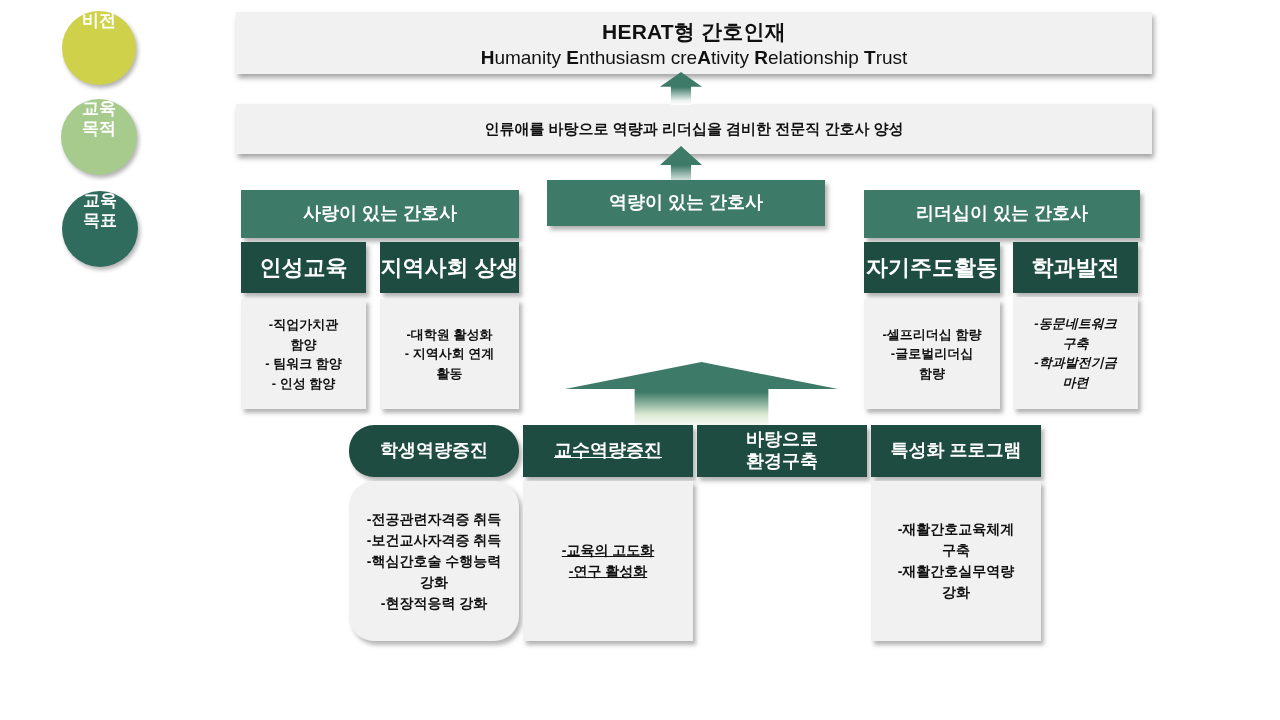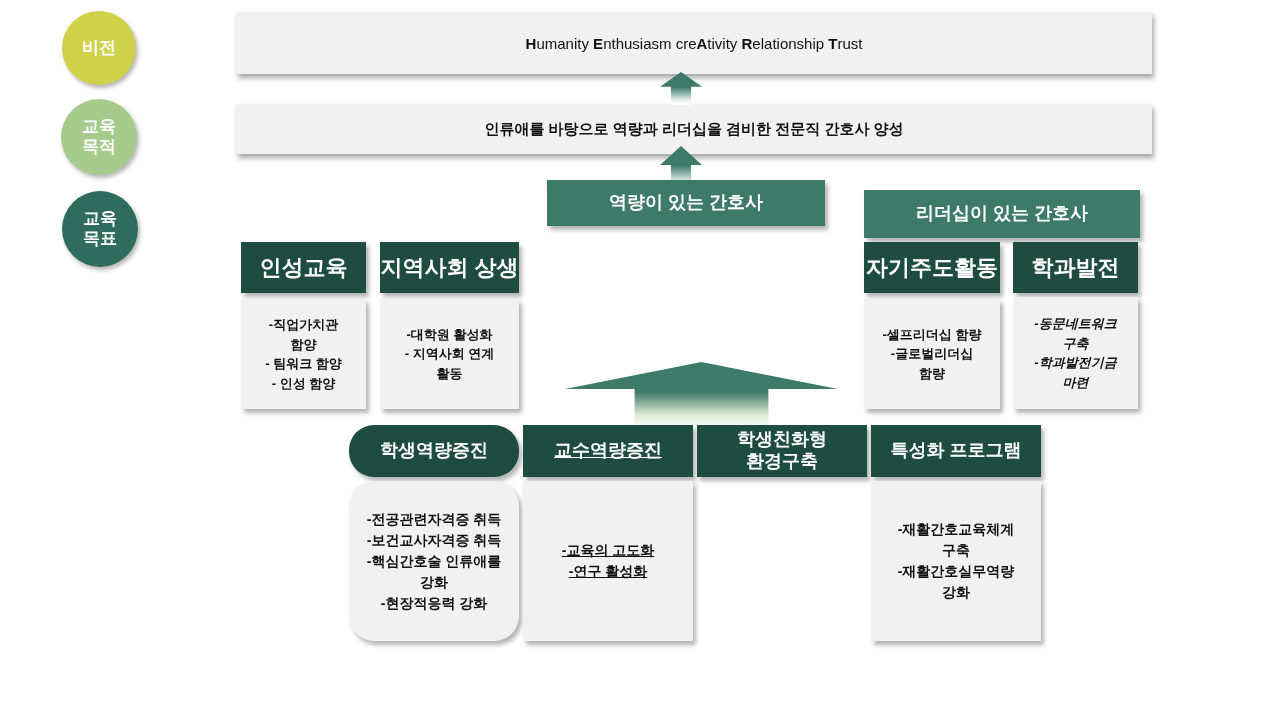--- a/index.html
+++ b/index.html
@@ -3,38 +3,38 @@
 <meta charset="utf-8">
 <style>
   html,body{margin:0;padding:0;background:#ffffff;}
   .stage{
     position:relative;width:1280px;height:720px;background:#ffffff;overflow:hidden;
     font-family:"Liberation Sans","DejaVu Sans",sans-serif;color:#111;
   }
   
   .circle{
     position:absolute;border-radius:50%;display:flex;flex-direction:column;
-    align-items:center;justify-content:center;color:#fff;font-weight:bold;
+    align-items:center;justify-content:flex-start;color:#fff;font-weight:bold;
     font-size:17px;line-height:1.2;text-align:center;
     box-shadow:2px 3px 4px rgba(0,0,0,0.30);
   }
   .circle-vision{left:62px;top:11px;width:74px;height:74px;background:var(--circle_vision);}
   .circle-purpose{left:61px;top:99px;width:76px;height:76px;background:var(--circle_purpose);}
   .circle-goal{left:62px;top:191px;width:76px;height:76px;background:var(--circle_goal);}
 
   
   .banner{
     position:absolute;left:236px;width:916px;background:var(--panel_bg);
     box-shadow:2px 4px 5px rgba(95,95,95,0.55);
     display:flex;flex-direction:column;align-items:center;justify-content:center;
     text-align:center;z-index:1;
   }
   .banner-vision{top:12px;height:62px;}
   .banner-title{font-size:21px;font-weight:bold;letter-spacing:.2px;}
-  .banner-subtitle{font-size:15px;font-weight:normal;margin-top:1px;}
+  .banner-subtitle{font-size:19px;font-weight:normal;margin-top:1px;}
   .banner-subtitle .seg-b{font-weight:bold;}
   .banner-purpose{top:104px;height:50px;font-size:15px;font-weight:bold;}
 
   
   .up-arrow{
     position:absolute;z-index:2;
     background:linear-gradient(to bottom,var(--teal_mid) 0%,var(--teal_mid) 46%,#e9f1ee 86%,#ffffff 100%);
     clip-path:polygon(50% 0%,100% 45%,74% 45%,74% 100%,26% 100%,26% 45%,0% 45%);
   }
   .arrow-1{left:660px;top:72px;width:42px;height:33px;}
@@ -92,32 +92,34 @@
   <div class="circle circle-purpose">
       <div>교육</div>
       <div>목적</div>
     </div>
   <div class="circle circle-goal">
       <div>교육</div>
       <div>목표</div>
     </div>
 
   <div class="banner banner-vision">
+    <div class="banner-title">HERAT형 간호인재</div>
     <div class="banner-subtitle"><span class="seg-b">H</span><span>umanity </span><span class="seg-b">E</span><span>nthusiasm cre</span><span class="seg-b">A</span><span>tivity </span><span class="seg-b">R</span><span>elationship </span><span class="seg-b">T</span><span>rust</span></div>
   </div>
 
   <div class="banner banner-purpose">
     <div>인류애를 바탕으로 역량과 리더십을 겸비한 전문직 간호사 양성</div>
   </div>
 
   <div class="up-arrow arrow-1"></div>
   <div class="up-arrow arrow-2"></div>
 
   <div class="arrow-big"></div>
 
+  <div class="hdr shadowed g1-hdr">사랑이 있는 간호사</div>
   <div class="subhdr shadowed s1a">인성교육</div>
   <div class="subhdr shadowed s1b">지역사회 상생</div>
   <div class="detail shadowed d1a">
       <div>-직업가치관</div>
       <div>함양</div>
       <div>- 팀워크 함양</div>
       <div>- 인성 함양</div>
     </div>
   <div class="detail shadowed d1b">
       <div>-대학원 활성화</div>
@@ -142,31 +144,31 @@
       <div>마련</div>
     </div>
 
   <div class="hdr shadowed st-hdr st1">
       <div>학생역량증진</div>
     </div>
   <div class="hdr shadowed st-hdr st2">
       <div>교수역량증진</div>
     </div>
   <div class="hdr shadowed st-hdr st3">
-      <div>학생친화형</div>
+      <div>바탕으로</div>
       <div>환경구축</div>
     </div>
   <div class="hdr shadowed st-hdr st4">
       <div>특성화 프로그램</div>
     </div>
 
   <div class="detail strategy-detail shadowed st-box st1">
       <div>-전공관련자격증 취득</div>
       <div>-보건교사자격증 취득</div>
-      <div>-핵심간호술 인류애를</div>
+      <div>-핵심간호술 수행능력</div>
       <div>강화</div>
       <div>-현장적응력 강화</div>
     </div>
   <div class="detail strategy-detail shadowed st-box st2">
       <div>-교육의 고도화</div>
       <div>-연구 활성화</div>
     </div>
   <div class="detail strategy-detail shadowed st-box st4">
       <div>-재활간호교육체계</div>
       <div>구축</div>

